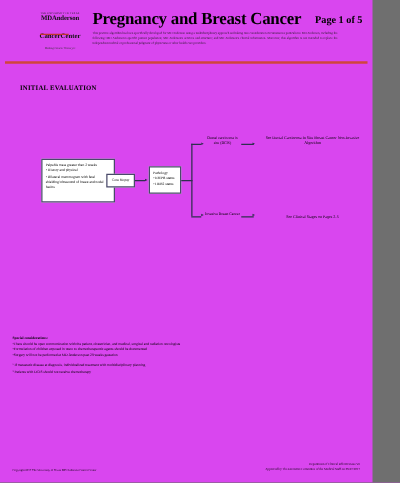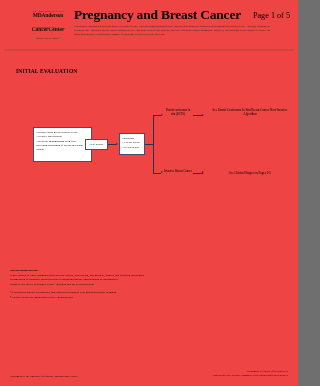--- a/index.html
+++ b/index.html
@@ -1,18 +1,18 @@
 <!DOCTYPE html>
 <html><head>
 <meta charset="utf-8">
 <style>
   html,body{margin:0;padding:0;background:#6f6f6f;}
   body{font-family:"Liberation Serif",serif;}
   .page{
-    position:relative;width:298px;height:386px;background:#ef4444;overflow:hidden;
+    position:relative;width:298px;height:386px;background:#d946ef;overflow:hidden;
   }
 
   
   .header{position:absolute;left:0;top:0;width:298px;height:48px;}
   .logo{
     position:absolute;left:28px;top:10px;width:40px;height:28px;
     display:flex;flex-direction:column;justify-content:flex-start;
   }
   .logo-top{font-size:2.2px;letter-spacing:.1px;color:#222;line-height:1.25;text-align:center;}
   .logo-md{font-size:5.4px;font-weight:bold;color:#111;line-height:1.05;text-align:center;
@@ -20,21 +20,21 @@
   .logo-cc{position:relative;text-align:center;line-height:1.05;}
   .logo-cancer{font-size:5.4px;font-weight:bold;color:#111;font-family:"Liberation Serif",serif;}
   .logo-strike{position:absolute;left:4px;right:13px;top:52%;height:.9px;background:#c2352f;}
   .logo-tag{font-size:2.4px;font-style:italic;color:#333;text-align:center;margin-top:2.5px;line-height:1.2;}
 
   .title{
     position:absolute;left:74px;top:7px;font-size:13.5px;font-weight:bold;color:#000;
     font-family:"Liberation Serif",serif;letter-spacing:-.2px;
   }
   .pageno{
-    position:absolute;right:8px;top:11px;font-size:8.2px;font-weight:normal;color:#000;
+    position:absolute;right:8px;top:11px;font-size:8.2px;font-weight:bold;color:#000;
     font-family:"Liberation Serif",serif;
     margin-left:16px;
   }
   .disclaimer{
     position:absolute;left:74px;top:25px;width:196px;font-size:2.5px;line-height:1.55;
     color:#1a1a1a;text-align:justify;font-family:"Liberation Serif",serif;
   }
   .redline{position:absolute;left:4px;top:49px;width:290px;height:2.2px;background:#d0453c;}
 
   

